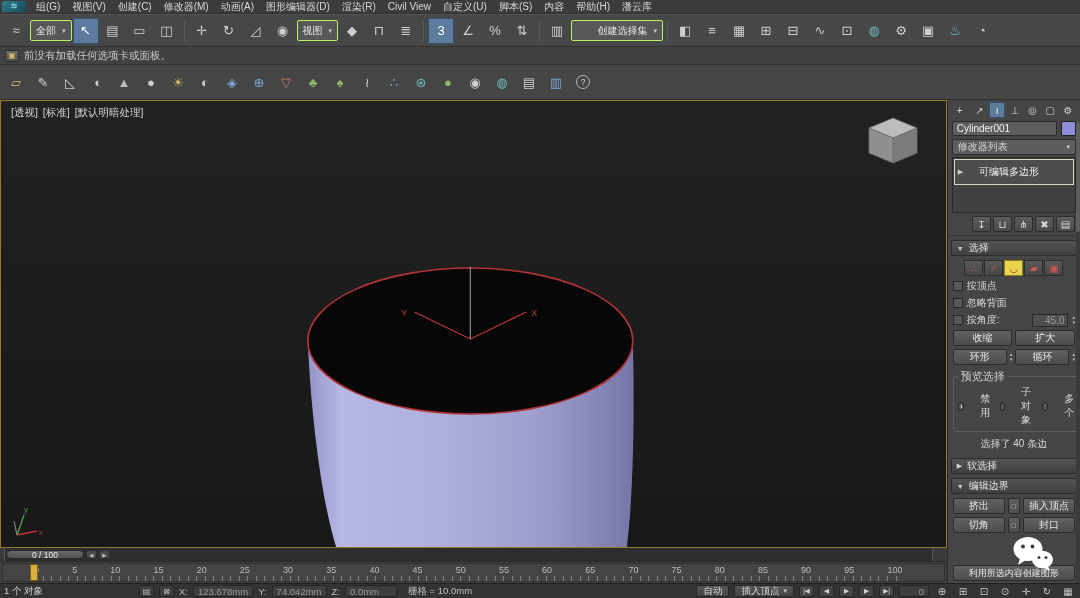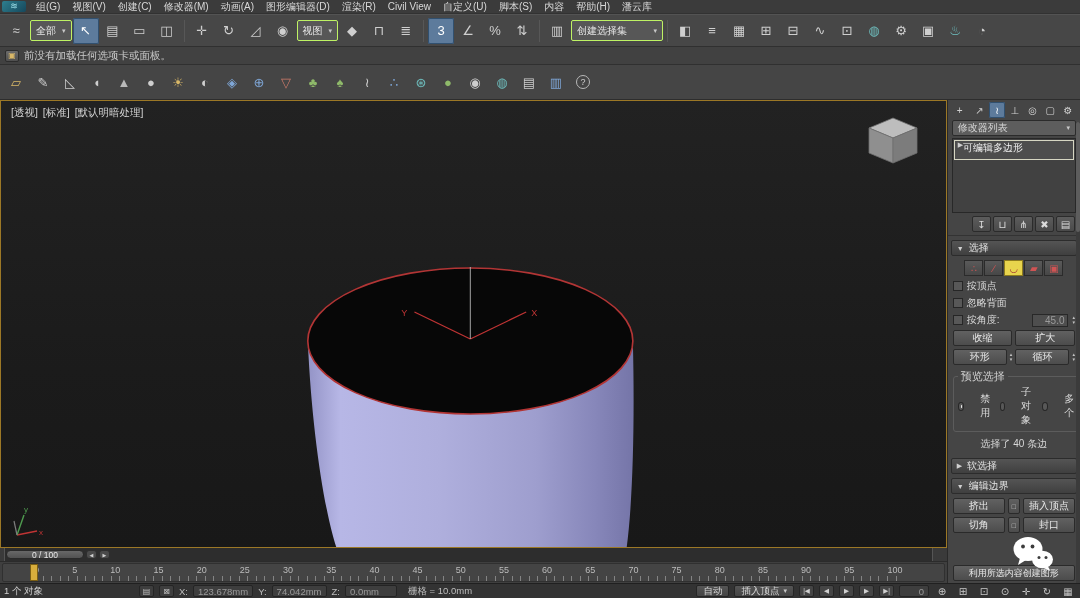--- a/index.html
+++ b/index.html
@@ -58,21 +58,21 @@
     font-size:10px;color:#d2d2d2}
   .cp-tab.active{background:#5d7b9c;box-shadow:inset 0 0 0 1px #31506f;color:#fff}
   .flex1{flex:1}
   .cp-name-row{display:flex;gap:4px;align-items:center;padding:2px 4px}
   .cp-name-field{flex:1;height:15px;background:#5d5d5d;border:1px solid #2b2b2b;border-radius:2px;color:#f2f2f2;
     display:flex;align-items:center;padding:0 4px}
   .cp-swatch{width:15px;height:15px;background:#8d8dd9;border:1px solid #1f1f1f;border-radius:2px}
   .cp-mod-list{margin:1px 4px 2px;height:16px;background:#5d5d5d;border:1px solid #2b2b2b;border-radius:2px;
     display:flex;align-items:center;justify-content:space-between;padding:0 5px}
   .cp-stack{margin:0 4px;height:80px;background:#414141;border:1px solid #282828;padding:1px}
-  .stack-row{height:20px;display:flex;align-items:flex-start;gap:0;padding:0 3px;color:#f2f2f2}
+  .stack-row{height:26px;display:flex;align-items:center;gap:16px;padding:0 3px;color:#f2f2f2}
   .stack-row.selected{border:1px solid #d6d6c2;background:#4d4d4d}
   .stack-row .arr{font-size:7px;color:#cfcfcf}
   .cp-stack-tools{display:flex;justify-content:flex-end;gap:2px;padding:3px 5px 3px;border-bottom:1px solid #333}
   .tool-icon{width:19px;height:16px;background:linear-gradient(#5c5c5c,#4a4a4a);border:1px solid #2b2b2b;border-radius:2px;
     display:flex;align-items:center;justify-content:center;font-size:10px;color:#dcdcdc}
   .tool-icon i{font-style:normal}
   .ro-header{height:16px;margin:4px 3px 0;background:linear-gradient(#545454,#3f3f3f);border:1px solid #2c2c2c;border-radius:2px;
     display:flex;align-items:center;gap:5px;padding:0 5px;color:#e3e3e3}
   .ro-arrow{font-size:7px;color:#d0d0d0}
   .ro-body{padding:4px 5px 2px;display:flex;flex-direction:column;gap:3px}
@@ -209,21 +209,21 @@
       <span class="tb-icon">
         <i>%</i>
       </span>
       <span class="tb-icon">
         <i>⇅</i>
       </span>
     <span class="sep"></span>
     <span class="tb-icon">
         <i>▥</i>
       </span>
-    <span class="dropdown" style="width:92px;justify-content:space-between">
+    <span class="dropdown" style="width:92px;justify-content:flex-end">
       <span>创建选择集</span>
       <span class="caret">▾</span>
     </span>
     <span class="sep"></span>
     <span class="tb-icon">
         <i>◧</i>
       </span>
       <span class="tb-icon">
         <i>≡</i>
       </span>
@@ -442,20 +442,24 @@
             <i style="font-style:normal">◎</i>
           </span>
           <span class="cp-tab">
             <i style="font-style:normal">▢</i>
           </span>
           <span class="cp-tab">
             <i style="font-style:normal">⚙</i>
           </span>
       </div>
 
+      <div class="cp-name-row">
+        <div class="cp-name-field">Cylinder001</div>
+        <div class="cp-swatch"></div>
+      </div>
 
       <div class="cp-mod-list">
         <span>修改器列表</span>
         <span class="caret">▾</span>
       </div>
 
       <div class="cp-stack">
         <div class="stack-row selected">
             <span class="arr">▶</span>
             <span>可编辑多边形</span>

